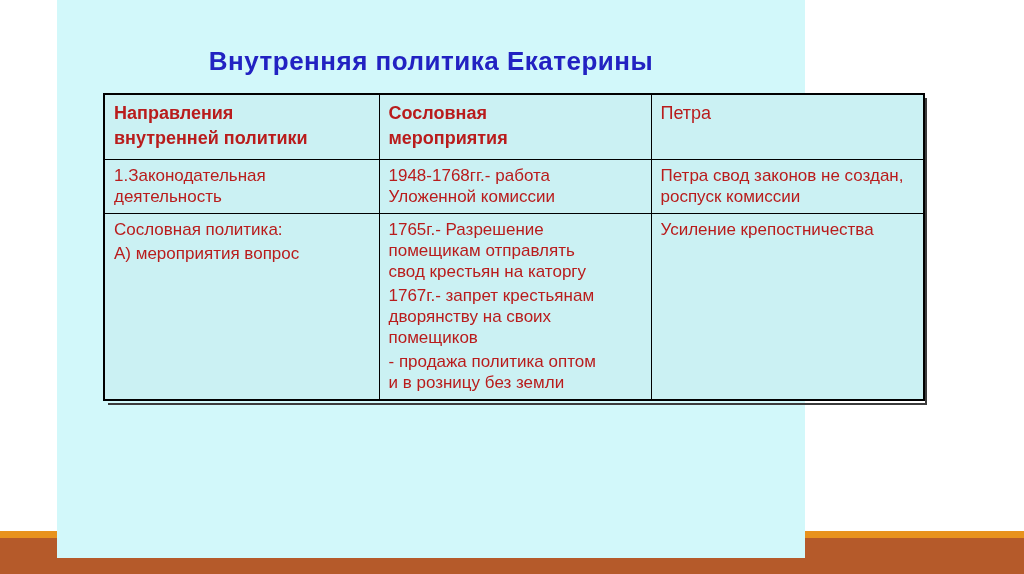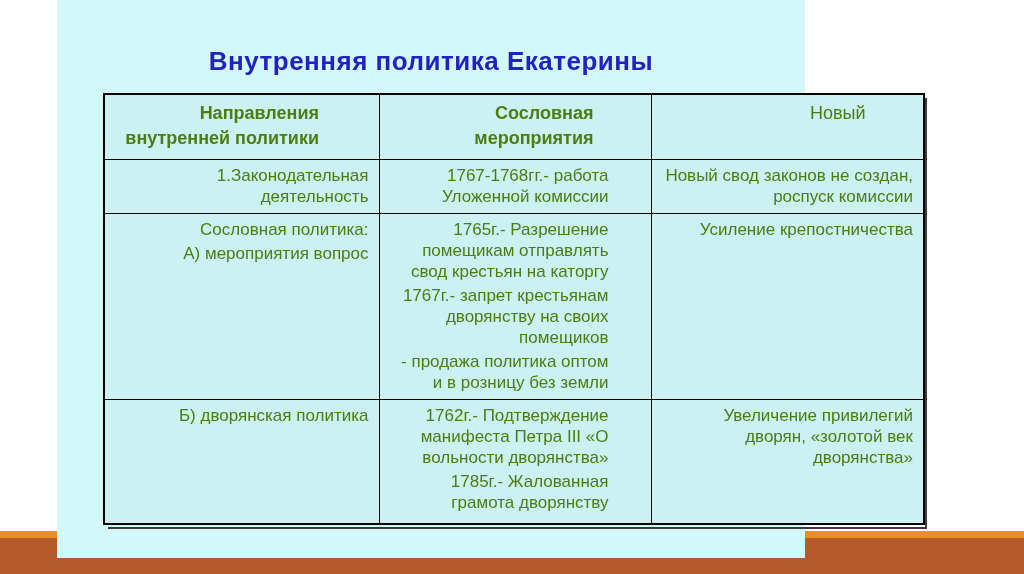--- a/index.html
+++ b/index.html
@@ -58,25 +58,25 @@
     z-index: 1;
     border-collapse: collapse;
     table-layout: fixed;
     width: 820px;
     background: var(--cell-background, #cbf1f3);
     border: 2.5px solid var(--table-border, #000000);
   }
   table.policy th, table.policy td {
     border: 1.5px solid var(--table-border, #000000);
     vertical-align: top;
-    text-align: right;
+    text-align: left;
     padding: 5px 10px 3px 9px;
     font-size: 17px;
     line-height: 21px;
-    color: #4d7c0f;
+    color: #b91c1c;
   }
   table.policy th {
     font-size: 18px;
     line-height: 25px;
     padding-top: 6px;
     font-weight: bold;
   }
   table.policy th.th-plain { font-weight: normal; }
   table.policy th p { max-width: 205px; }
   table.policy td.col-measures p { max-width: 220px; }
@@ -107,60 +107,48 @@
         </colgroup>
         <thead>
           <tr class="row-header">
             <th>
               <p>Направления внутренней политики</p>
             </th>
             <th>
               <p>Сословная мероприятия</p>
             </th>
             <th class="th-plain">
-              <p>Новый</p>
+              <p>Петра</p>
             </th>
           </tr>
         </thead>
         <tbody>
           <tr class="row-0">
             <td class="col-direction">
               <p>1.Законодательная деятельность</p>
             </td>
             <td class="col-measures">
-              <p>1767-1768гг.- работа Уложенной комиссии</p>
+              <p>1948-1768гг.- работа Уложенной комиссии</p>
             </td>
             <td class="col-assessment">
-              <p>Новый свод законов не создан, роспуск комиссии</p>
+              <p>Петра свод законов не создан, роспуск комиссии</p>
             </td>
           </tr>
           <tr class="row-1">
             <td class="col-direction">
               <p>Сословная политика:</p>
               <p>А) мероприятия вопрос</p>
             </td>
             <td class="col-measures">
               <p>1765г.- Разрешение помещикам отправлять свод крестьян на каторгу</p>
               <p>1767г.- запрет крестьянам дворянству на своих помещиков</p>
               <p>- продажа политика оптом и в розницу без земли</p>
             </td>
             <td class="col-assessment">
               <p>Усиление крепостничества</p>
             </td>
           </tr>
-          <tr class="row-2">
-            <td class="col-direction">
-              <p>Б) дворянская политика</p>
-            </td>
-            <td class="col-measures">
-              <p>1762г.- Подтверждение манифеста Петра III «О вольности дворянства»</p>
-              <p>1785г.- Жалованная грамота дворянству</p>
-            </td>
-            <td class="col-assessment">
-              <p>Увеличение привилегий дворян, «золотой век дворянства»</p>
-            </td>
-          </tr>
         </tbody>
       </table>
     </div>
 
   </div>
 </div>
 
 </body></html>

